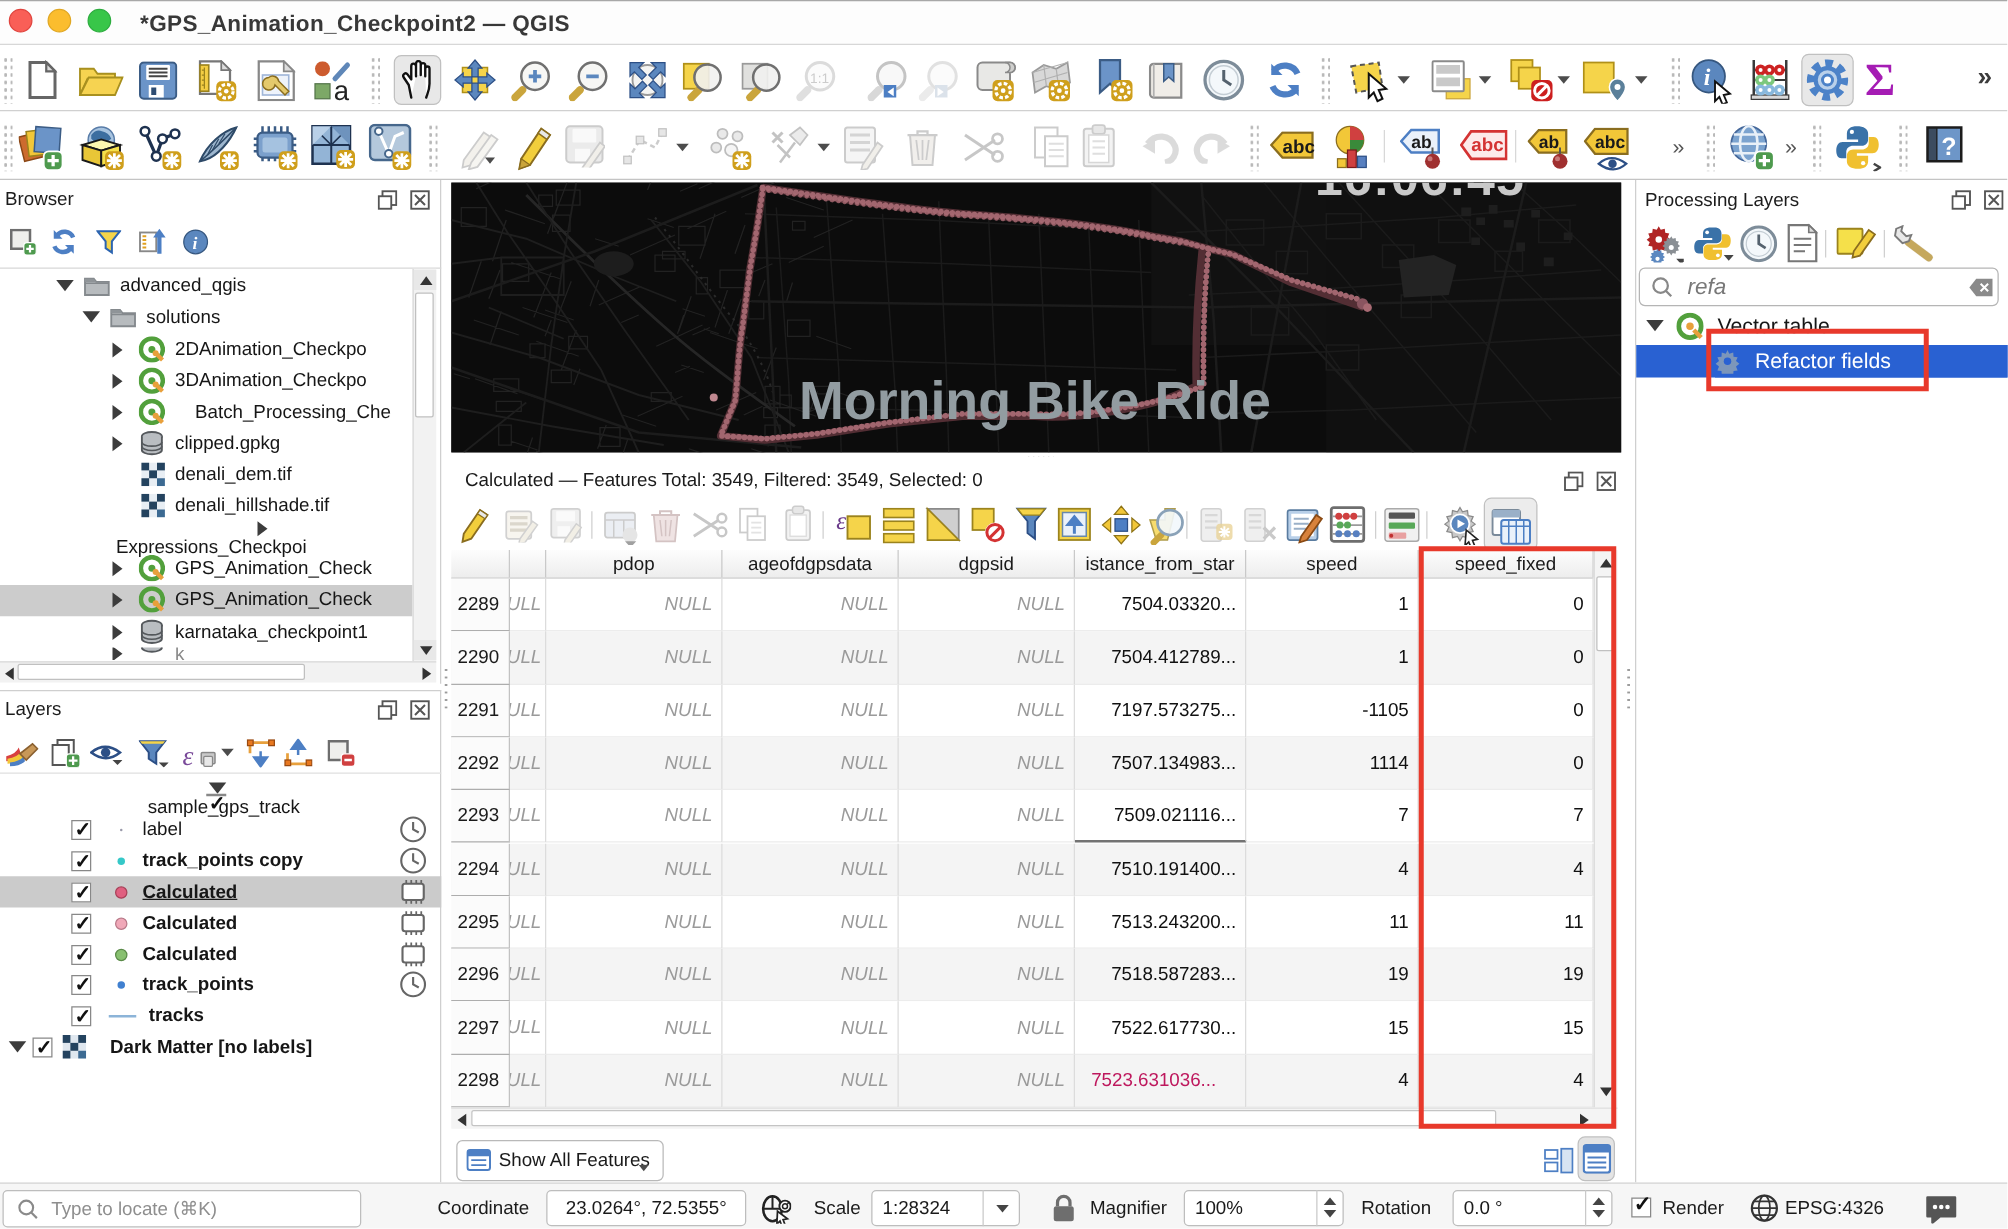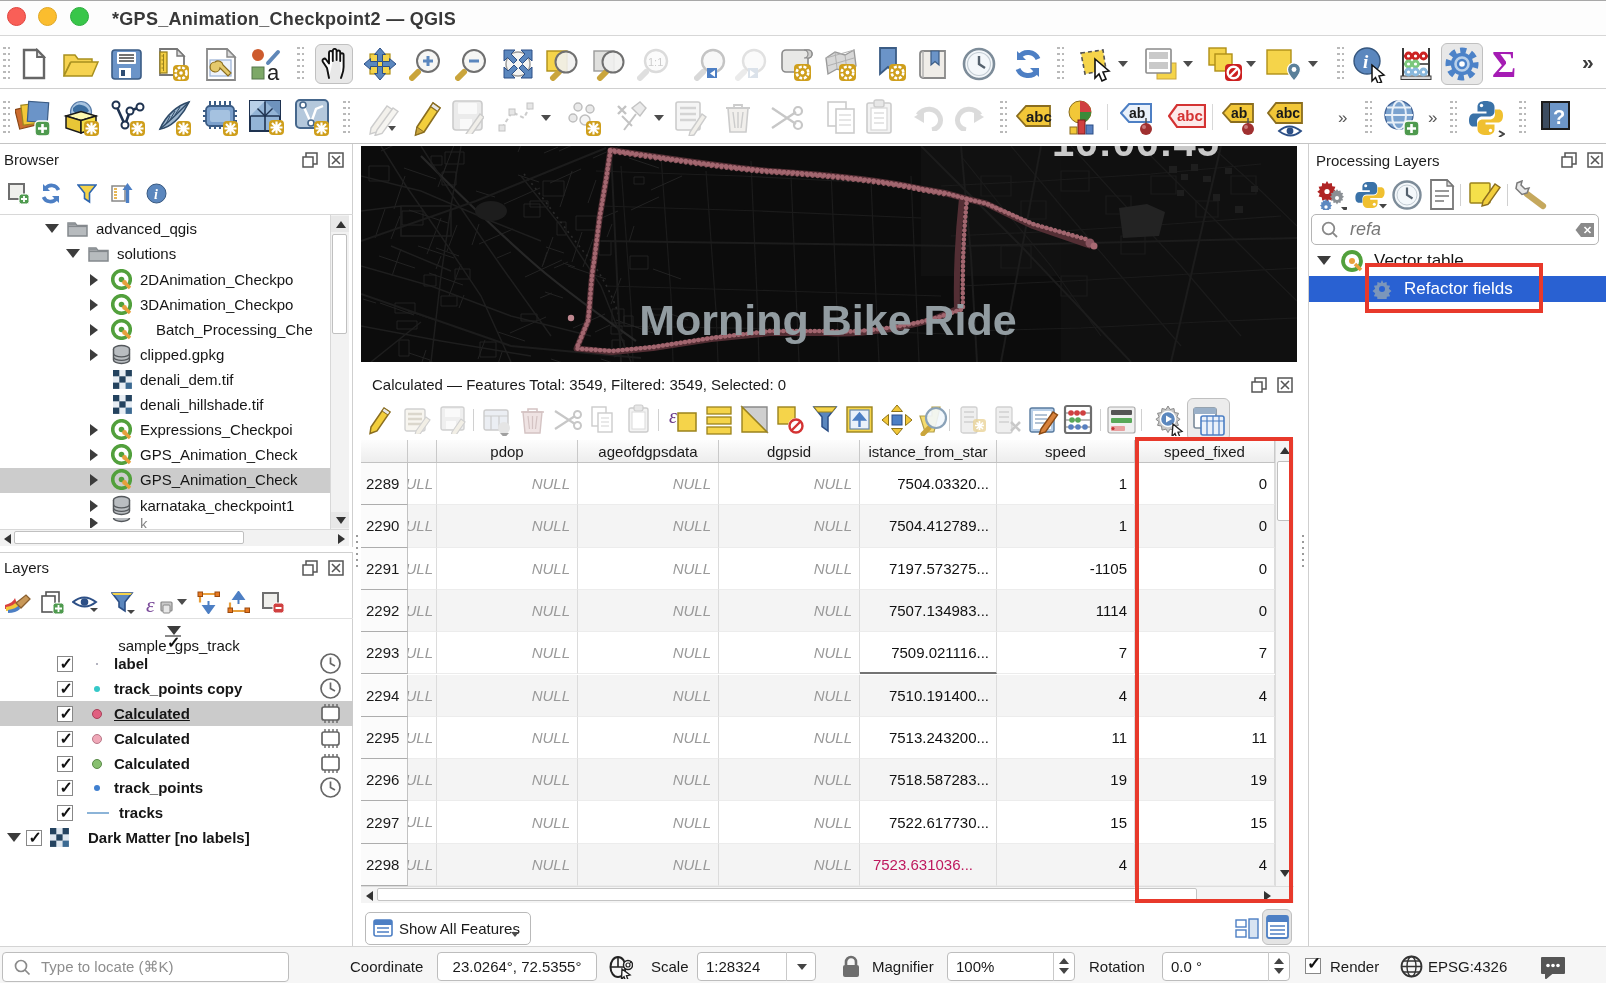--- a/index.html
+++ b/index.html
@@ -619,21 +619,21 @@
         <svg style="margin-left:113px" width="19" height="19">
           <rect width="19" height="19" fill="#e8eef4"></rect>
           <rect x="0" y="0" width="6.3" height="6.3" fill="#24435f"></rect>
           <rect x="12.6" y="0" width="6.3" height="6.3" fill="#24435f"></rect>
           <rect x="6.3" y="6.3" width="6.3" height="6.3" fill="#24435f"></rect>
           <rect x="0" y="12.6" width="6.3" height="6.3" fill="#24435f"></rect>
           <rect x="12.6" y="12.6" width="6.3" height="6.3" fill="#3c6a92"></rect>
         </svg>
         <span style="margin-left:8px">denali_hillshade.tif</span>
       </div>
-    <div class="trow" style="left:0;top:273px;width:330px;">
+    <div class="trow" style="left:0;top:273px;width:330px;flex-direction:column;">
         <span style="margin-left:90px" class="arrow-r"></span>
         <svg style="margin-left:13px" width="21" height="21">
           <circle cx="10.5" cy="10.5" r="8.8" fill="none" stroke="#52a03c" stroke-width="3.6"></circle>
           <circle cx="10.5" cy="10.5" r="2.8" fill="#52a03c"></circle>
           <path d="M13 13 L19 19" stroke="#e8a03c" stroke-width="3.4"></path>
           <circle cx="13.5" cy="13.5" r="2.4" fill="#e8a03c"></circle>
         </svg>
         <span style="margin-left:8px">Expressions_Checkpoi</span>
       </div>
     <div class="trow" style="left:0;top:298px;width:330px;">
@@ -748,21 +748,21 @@
     <div class="trow" style="left:0;top:73px;width:340px;flex-direction:column;">
         <span style="margin-left:7px" class="arrow-d"></span>
         <span style="margin-left:5px" class="cb"></span>
         <svg style="margin-left:5px" width="20" height="22">
           <rect x="5" y="4" width="12" height="15" fill="#fff" stroke="#555" stroke-width="1.5"></rect>
           <rect x="2" y="7" width="12" height="14" fill="#fff" stroke="#555" stroke-width="1.5"></rect>
           <rect x="8" y="1" width="6" height="5" fill="#fff" stroke="#555" stroke-width="1.3"></rect>
         </svg>
         <span style="margin-left:18px">sample_gps_track</span>
       </div>
-    <div class="trow" style="left:0;top:98px;width:353px;font-weight:bold;">
+    <div class="trow" style="left:0;top:98px;width:353px;font-weight:normal;">
         <span style="margin-left:57px" class="cb"></span>
         <span style="margin-left:23px;width:2px;height:2px;background:#9a9aaa;border-radius:50%;"></span>
         <span style="margin-left:16px">label</span>
       </div>
     <svg class="abs" style="left:319px;top:99px" width="23" height="23">
         <circle cx="11.5" cy="11.5" r="9.5" fill="#fff" stroke="#666" stroke-width="1.7"></circle>
         <path d="M11.5 5.5 v6 l4.5 2.5" fill="none" stroke="#666" stroke-width="1.7"></path>
       </svg>
     <div class="trow" style="left:0;top:123px;width:353px;font-weight:bold;">
         <span style="margin-left:57px" class="cb"></span>

